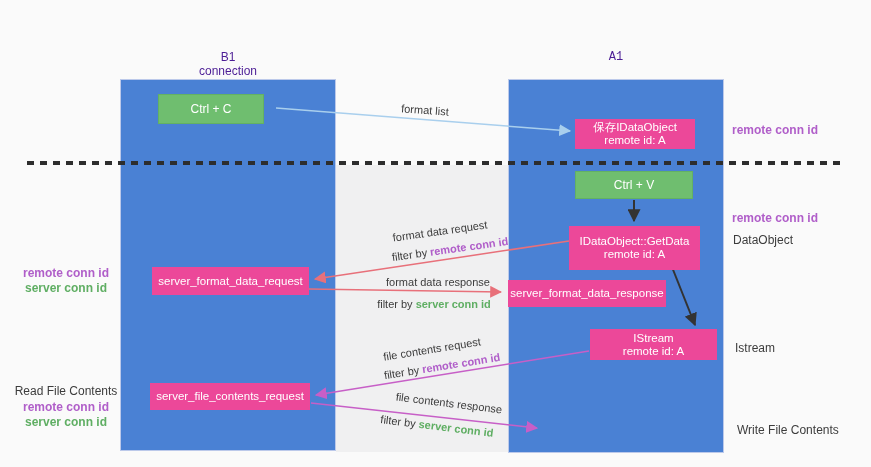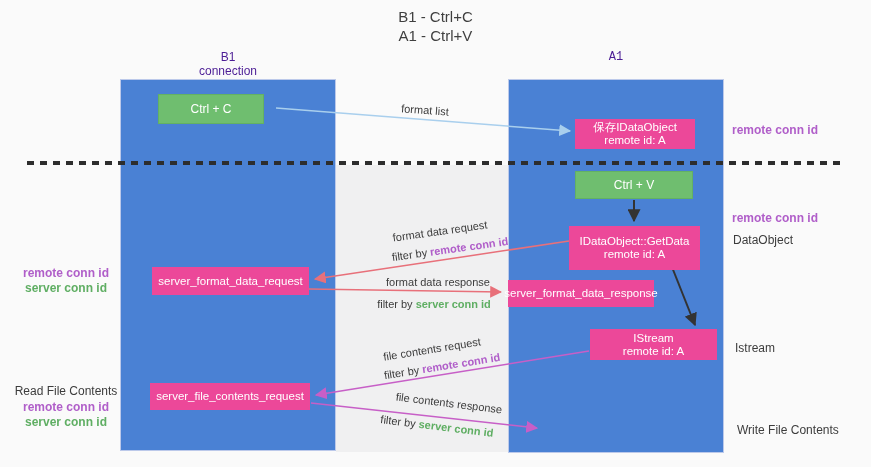--- a/index.html
+++ b/index.html
@@ -15,43 +15,39 @@
   svg.arrows{position:absolute;left:0;top:0;width:871px;height:467px;pointer-events:none;}
   .box{position:absolute;display:flex;flex-direction:column;align-items:center;justify-content:center;
        color:#fff;text-align:center;box-sizing:border-box;white-space:nowrap;}
   .box.orange{background:#ec4899;font-size:11.5px;line-height:13px;}
   .box.green{background:#6fbe6f;border:1px solid #63b163;font-size:12px;}
   .b-ctrl-c{left:158px;top:94px;width:106px;height:30px;}
   .b-save{left:575px;top:119px;width:120px;height:30px;}
   .b-ctrl-v{left:575px;top:171px;width:118px;height:28px;}
   .b-getdata{left:569px;top:226px;width:131px;height:44px;}
   .b-fmt-req{left:152px;top:267px;width:157px;height:28px;}
-  .b-fmt-resp{left:508px;top:280px;width:146px;height:27px;}
+  .b-fmt-resp{left:508px;top:280px;width:158px;height:27px;}
   .b-istream{left:590px;top:329px;width:127px;height:31px;}
   .b-file-req{left:150px;top:383px;width:160px;height:27px;}
   .b-file-resp{left:543px;top:417px;width:165px;height:26px;}
   .alabel{position:absolute;font-size:11px;color:#3c3c3c;white-space:nowrap;}
   .kw{font-weight:bold;}
   .kw.purple{color:#b05ec9;}
   .kw.green{color:#5fae63;}
   .prefix{margin-right:3px;}
   .side{position:absolute;font-size:12px;white-space:nowrap;color:#3c3c3c;}
   .side.purple{color:#b05ec9;font-weight:bold;}
   .side.greent{color:#5fae63;font-weight:bold;}
   .side-left{left:6px;width:120px;text-align:center;}
 </style>
 </head>
 <body>
 
 <div class="canvas">
 
-  <div class="title">
-    <div>B1 - Ctrl+C</div>
-    <div>A1 - Ctrl+V</div>
-  </div>
 
   <div class="col-header left">
     <div>B1</div>
     <div>connection</div>
   </div>
   <div class="col-header right">
     <div>A1</div>
   </div>
 
   <div class="column left"></div>

